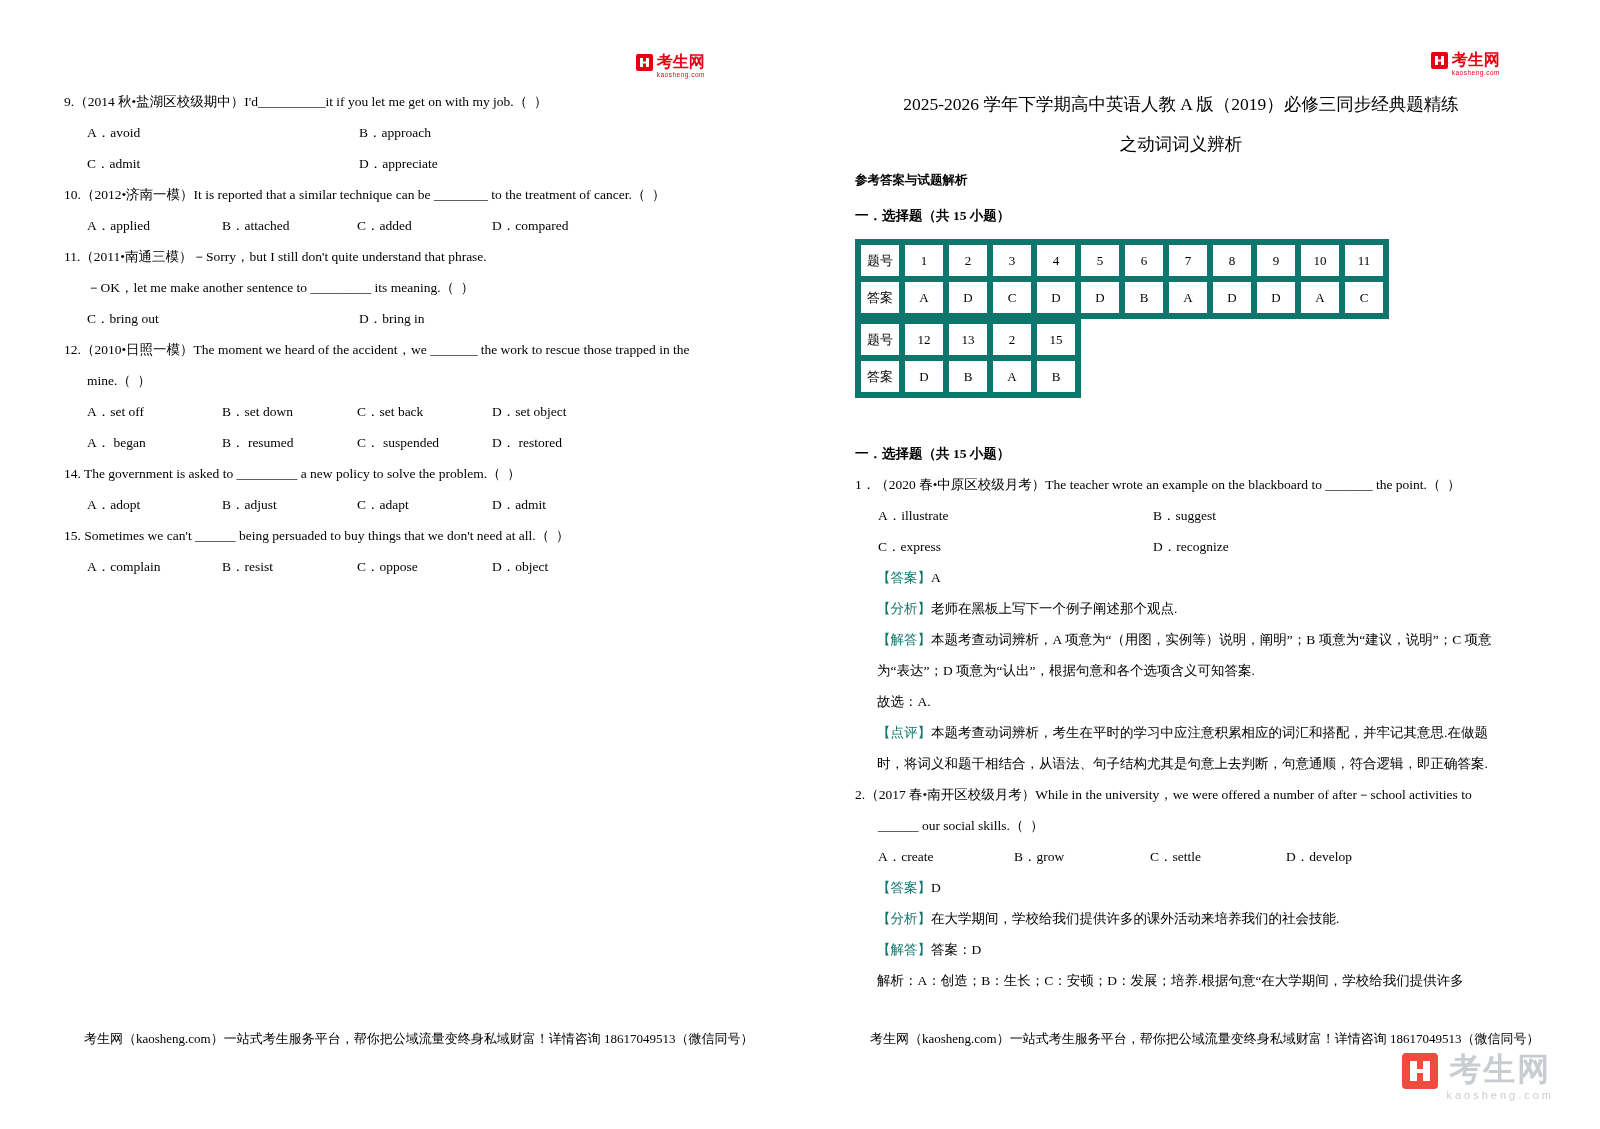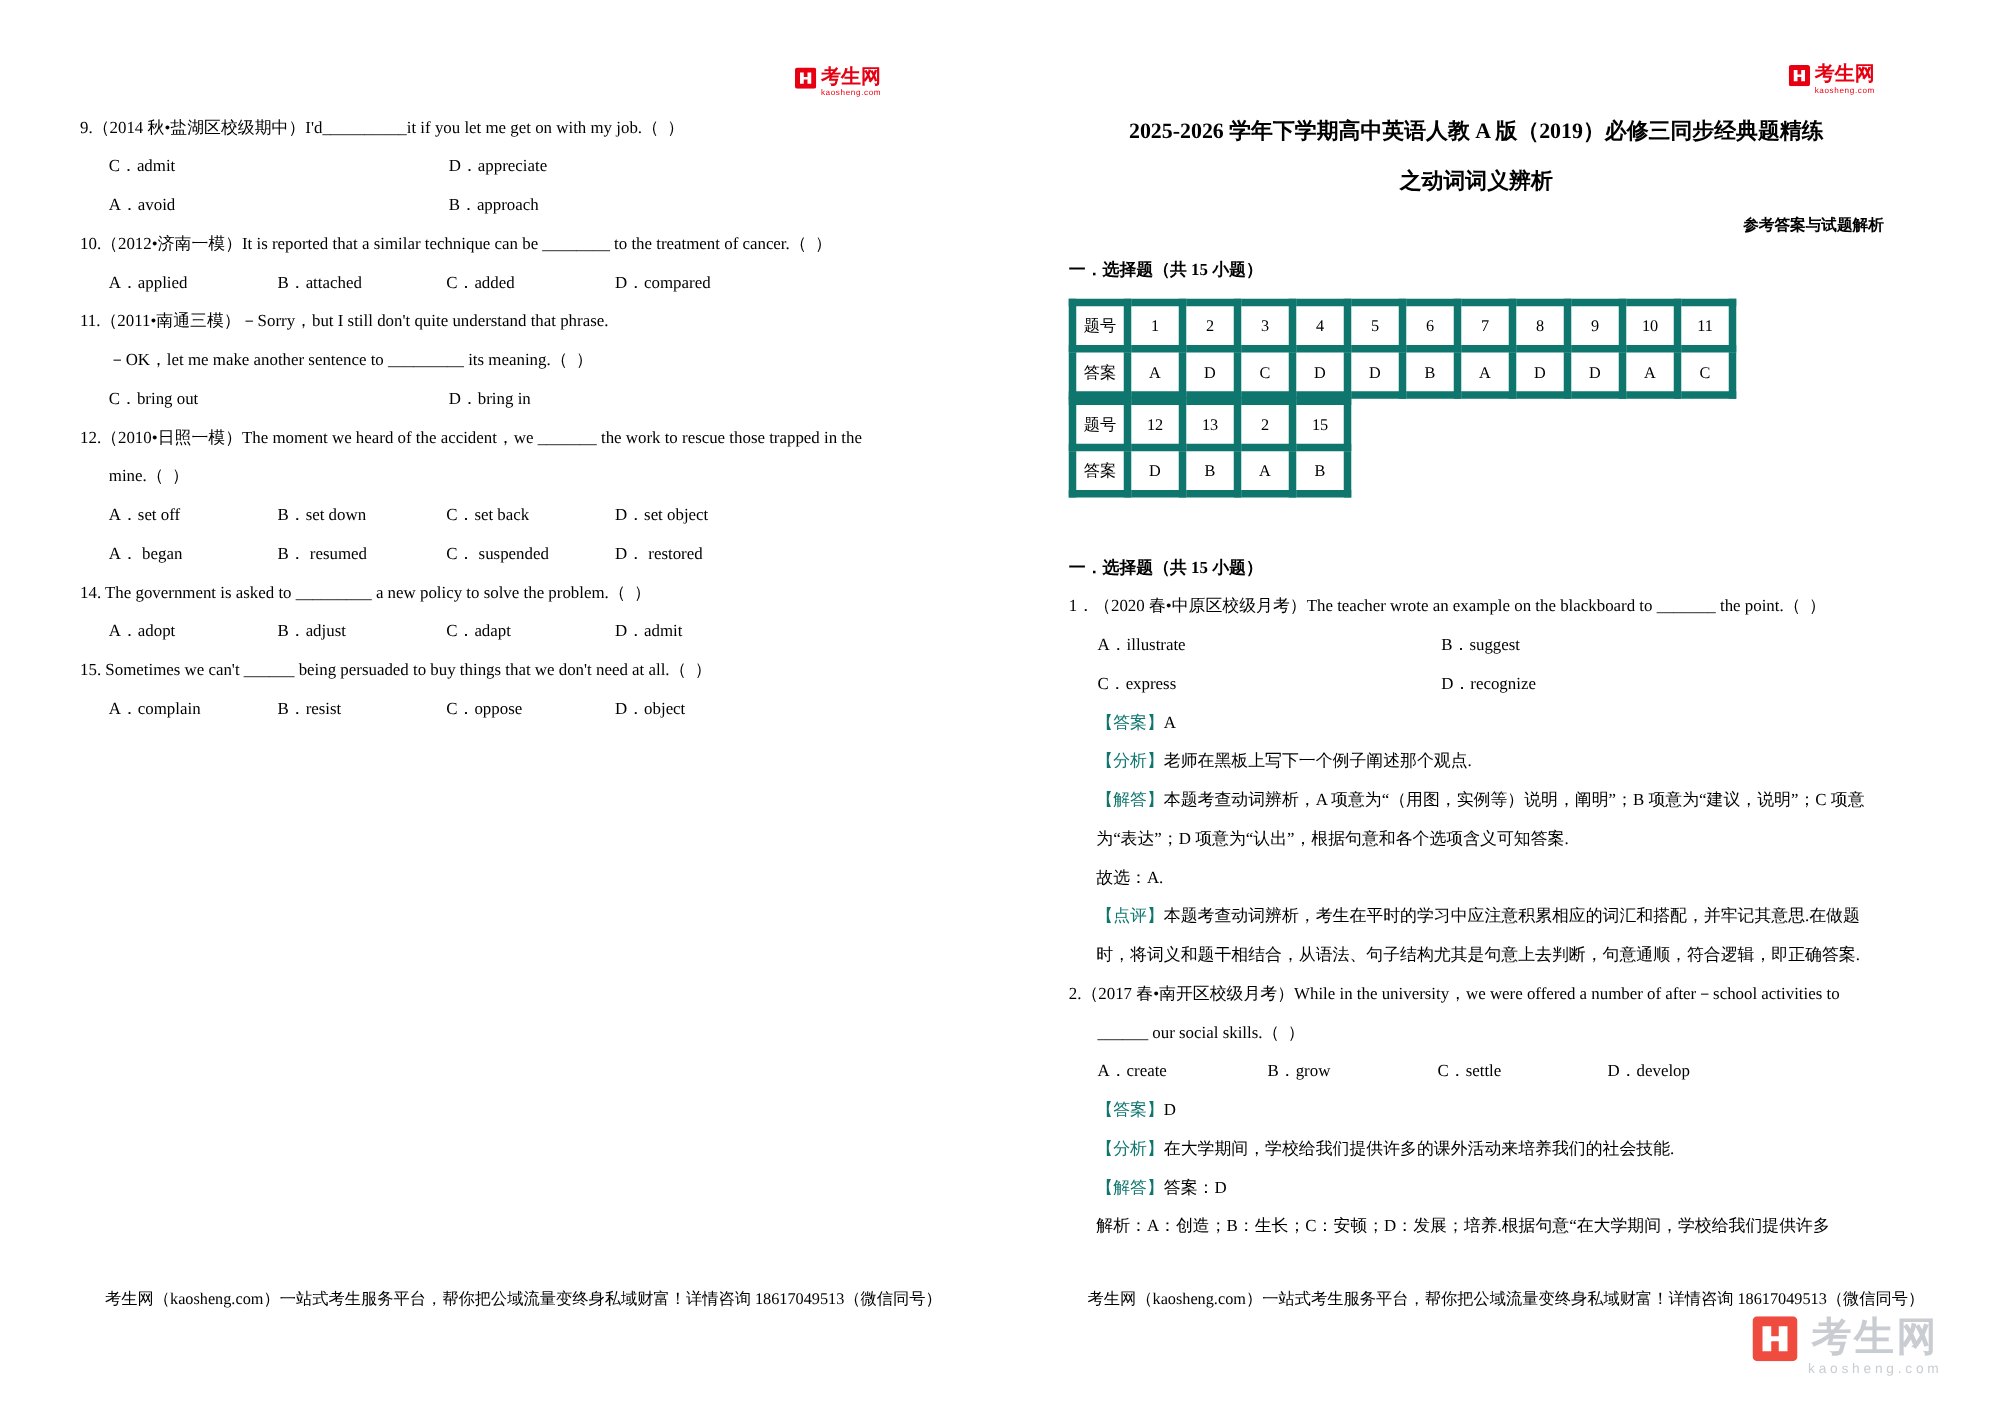--- a/index.html
+++ b/index.html
@@ -25,22 +25,22 @@
   .opts span{display:inline-block}
   .opts-2 span{width:272px}
   .opts-4 span{width:135px}
   .opts-4 span:last-child{width:auto}
   .opts-2r span{width:275px}
   .opts-4r span{width:136px}
   .opts-4r span:last-child{width:auto}
   .exp{padding-left:22px;white-space:pre-wrap}
   .blue{color:#0f766e}
 
-  .title{font-weight:bold;font-size:17.5px;text-align:center;line-height:40px}
-  .subtitle{font-weight:bold;font-size:12.5px;text-align:right;margin-top:6px;line-height:20px}
+  .title{font-weight:normal;font-size:17.5px;text-align:center;line-height:40px}
+  .subtitle{font-weight:bold;font-size:12.5px;text-align:left;margin-top:6px;line-height:20px}
   .sec{font-weight:bold;margin-top:10px}
   .sec2{font-weight:bold;margin-top:40px}
   table.ans{border-collapse:collapse;margin-top:8px}
   table.ans td{border:6px solid #0f766e;width:44px;height:35px;text-align:center;font-size:13px;padding:0}
   #table2{margin-top:-1px}
 
   .footer{position:absolute;top:1030px;font-size:13px;white-space:nowrap}
   #page-left .footer{left:84px}
   #page-right .footer{left:70px}
 
@@ -62,24 +62,24 @@
     <span class="ltxt">
       <span class="lname">考生网</span>
       <span class="ldom">kaosheng.com</span>
     </span>
   </div>
 
   <div class="content" id="left-content">
     <div>
       <p class="q-text">9.（2014 秋•盐湖区校级期中）I'd__________it if you let me get on with my job.（  ）</p>
       <div class="opts opts-2">
+        <span>A．avoid</span><span>B．approach</span>
+      </div>
+      <div class="opts opts-2">
         <span>C．admit</span><span>D．appreciate</span>
-      </div>
-      <div class="opts opts-2">
-        <span>A．avoid</span><span>B．approach</span>
       </div>
     </div>
 
     <div>
       <p class="q-text">10.（2012•济南一模）It is reported that a similar technique can be ________ to the treatment of cancer.（  ）</p>
       <div class="opts opts-4">
         <span>A．applied</span><span>B．attached</span><span>C．added</span><span>D．compared</span>
       </div>
     </div>
 

